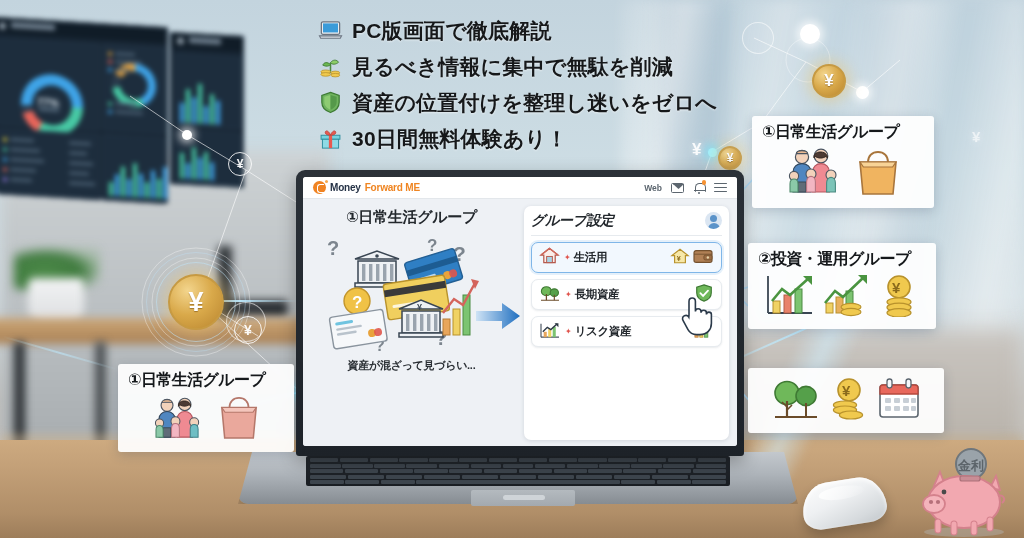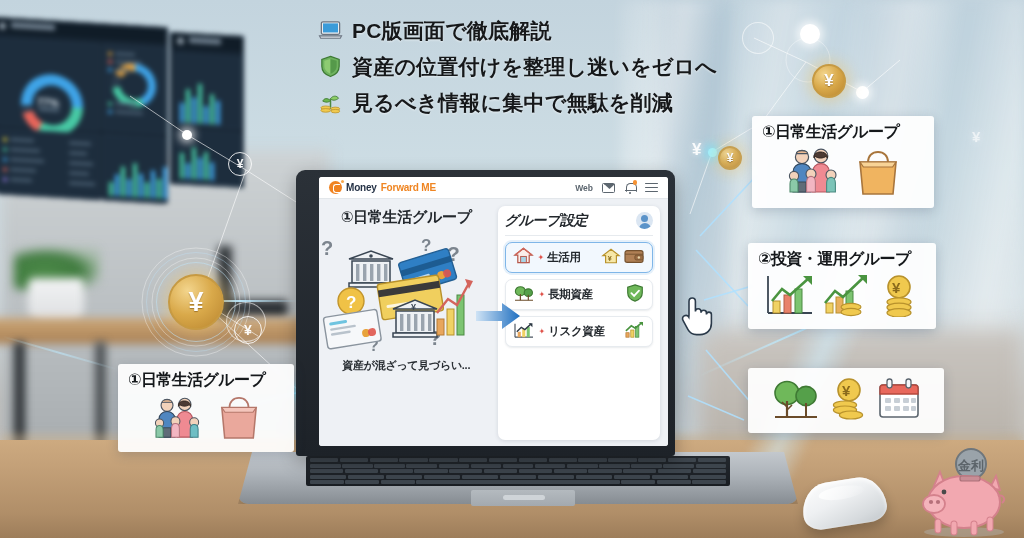--- a/index.html
+++ b/index.html
@@ -163,24 +163,24 @@
   .hl-row { display:flex; align-items:center; gap:9px; height:33px; }
   .hl-text {
     font-size:21px; font-weight:700; color:#16181a; letter-spacing:.2px;
     white-space:nowrap; text-shadow:0 1px 2px rgba(255,255,255,.55);
   }
   .hl-ico { width:25px; height:25px; flex:0 0 25px; position:relative; }
 
   
   .laptop { position:absolute; left:238px; top:170px; width:560px; height:330px; z-index:30; }
   .lid {
-    position:absolute; left:58px; top:0; width:379px; height:286px;
+    position:absolute; left:58px; top:0; width:448px; height:286px;
     background:linear-gradient(180deg,#2b3138,#1d2228);
     border-radius:9px 9px 3px 3px;
-    padding:7px 7px 10px 23px;
+    padding:7px 7px 10px 7px;
     box-shadow:0 6px 18px rgba(0,0,0,.3);
   }
   .screen {
     width:100%; height:100%; background:#eef1f5; border-radius:3px; overflow:hidden;
     position:relative;
   }
   .base {
     position:absolute; left:0; top:282px; width:560px; height:52px;
     background:linear-gradient(180deg,#c3c8cd 0%,#aeb4ba 42%,#9aa0a6 72%,#868c92 100%);
     border-radius:4px 4px 10px 10px;
@@ -494,43 +494,55 @@
           <rect x="5.2" y="5.6" width="15.6" height="9.4" fill="#3a9bd9"></rect>
           <path d="M1.5 18.6h23l-1.3 2.4H2.8z" fill="#d9dee4" stroke="#6b7480" stroke-width="1.1"></path>
         </svg>
       </span>
       <span class="hl-text">PC版画面で徹底解説</span>
     </div>
 
     <div class="hl-row">
       <span class="hl-ico">
         <svg viewBox="0 0 26 26" width="25" height="25">
-          <path d="M13 2.5 22 5.6v7.2c0 5.4-4 9-9 10.6-5-1.6-9-5.2-9-10.6V5.6z" fill="#6fb35f" stroke="#3d7a33" stroke-width="1.3"></path>
-          <path d="M13 5.2v15.4c-3.4-1.3-6.4-4-6.4-8V6.9z" fill="#8dcb72"></path>
-          <path d="M13 5.2 19.4 6.9v5.7c0 4-3 6.7-6.4 8z" fill="#55994a"></path>
-        </svg>
-      </span>
-      <span class="hl-text">資産の位置付けを整理し迷いをゼロへ</span>
-    </div>
-
-    <div class="hl-row">
-      <span class="hl-ico">
-        <svg viewBox="0 0 26 26" width="25" height="25">
           <path d="M13 20V9" stroke="#4d8a3f" stroke-width="1.6" fill="none"></path>
           <path d="M13 11c-3-3-7-2.6-8 .6 3.4 1.8 6.6 1.2 8-.6z" fill="#6cb84f" stroke="#3f7a34" stroke-width=".9"></path>
           <path d="M13 9c2.4-3.4 6.6-3.4 8.4-.4-3 2.6-6.6 2.6-8.4.4z" fill="#8ccd66" stroke="#3f7a34" stroke-width=".9"></path>
           <ellipse cx="8" cy="18.5" rx="5" ry="1.9" fill="#f0c94e" stroke="#b8922c" stroke-width=".8"></ellipse>
           <ellipse cx="8" cy="21.2" rx="5" ry="1.9" fill="#f0c94e" stroke="#b8922c" stroke-width=".8"></ellipse>
           <ellipse cx="18" cy="19.6" rx="4.6" ry="1.8" fill="#f0c94e" stroke="#b8922c" stroke-width=".8"></ellipse>
           <ellipse cx="18" cy="22" rx="4.6" ry="1.8" fill="#f0c94e" stroke="#b8922c" stroke-width=".8"></ellipse>
         </svg>
       </span>
       <span class="hl-text">見るべき情報に集中で無駄を削減</span>
     </div>
 
+    <div class="hl-row">
+      <span class="hl-ico">
+        <svg viewBox="0 0 26 26" width="25" height="25">
+          <path d="M13 2.5 22 5.6v7.2c0 5.4-4 9-9 10.6-5-1.6-9-5.2-9-10.6V5.6z" fill="#6fb35f" stroke="#3d7a33" stroke-width="1.3"></path>
+          <path d="M13 5.2v15.4c-3.4-1.3-6.4-4-6.4-8V6.9z" fill="#8dcb72"></path>
+          <path d="M13 5.2 19.4 6.9v5.7c0 4-3 6.7-6.4 8z" fill="#55994a"></path>
+        </svg>
+      </span>
+      <span class="hl-text">資産の位置付けを整理し迷いをゼロへ</span>
+    </div>
+
+    <div class="hl-row">
+      <span class="hl-ico">
+        <svg viewBox="0 0 26 26" width="25" height="25">
+          <rect x="3.2" y="9.6" width="19.6" height="4.2" fill="#76d3e0" stroke="#2f8e9e" stroke-width="1"></rect>
+          <rect x="4.6" y="13.8" width="16.8" height="9.2" fill="#8fdbe6" stroke="#2f8e9e" stroke-width="1"></rect>
+          <rect x="11.3" y="9.6" width="3.4" height="13.4" fill="#e8594f"></rect>
+          <path d="M13 9.6C10 9.6 7 8.6 7.6 6.2 8.2 4 11.4 5 13 9.6z" fill="#e8594f" stroke="#b53c35" stroke-width=".8"></path>
+          <path d="M13 9.6c3 0 6-1 5.4-3.4-.6-2.2-3.8-1.2-5.4 3.4z" fill="#e8594f" stroke="#b53c35" stroke-width=".8"></path>
+        </svg>
+      </span>
+      <span class="hl-text">30日間無料体験あり！</span>
+    </div>
   </div>
 
   <div class="laptop">
     <div class="base"></div>
     <div class="keyboard">
       <div class="krow">
           <i></i>
           <i></i>
           <i></i>
           <i></i>

